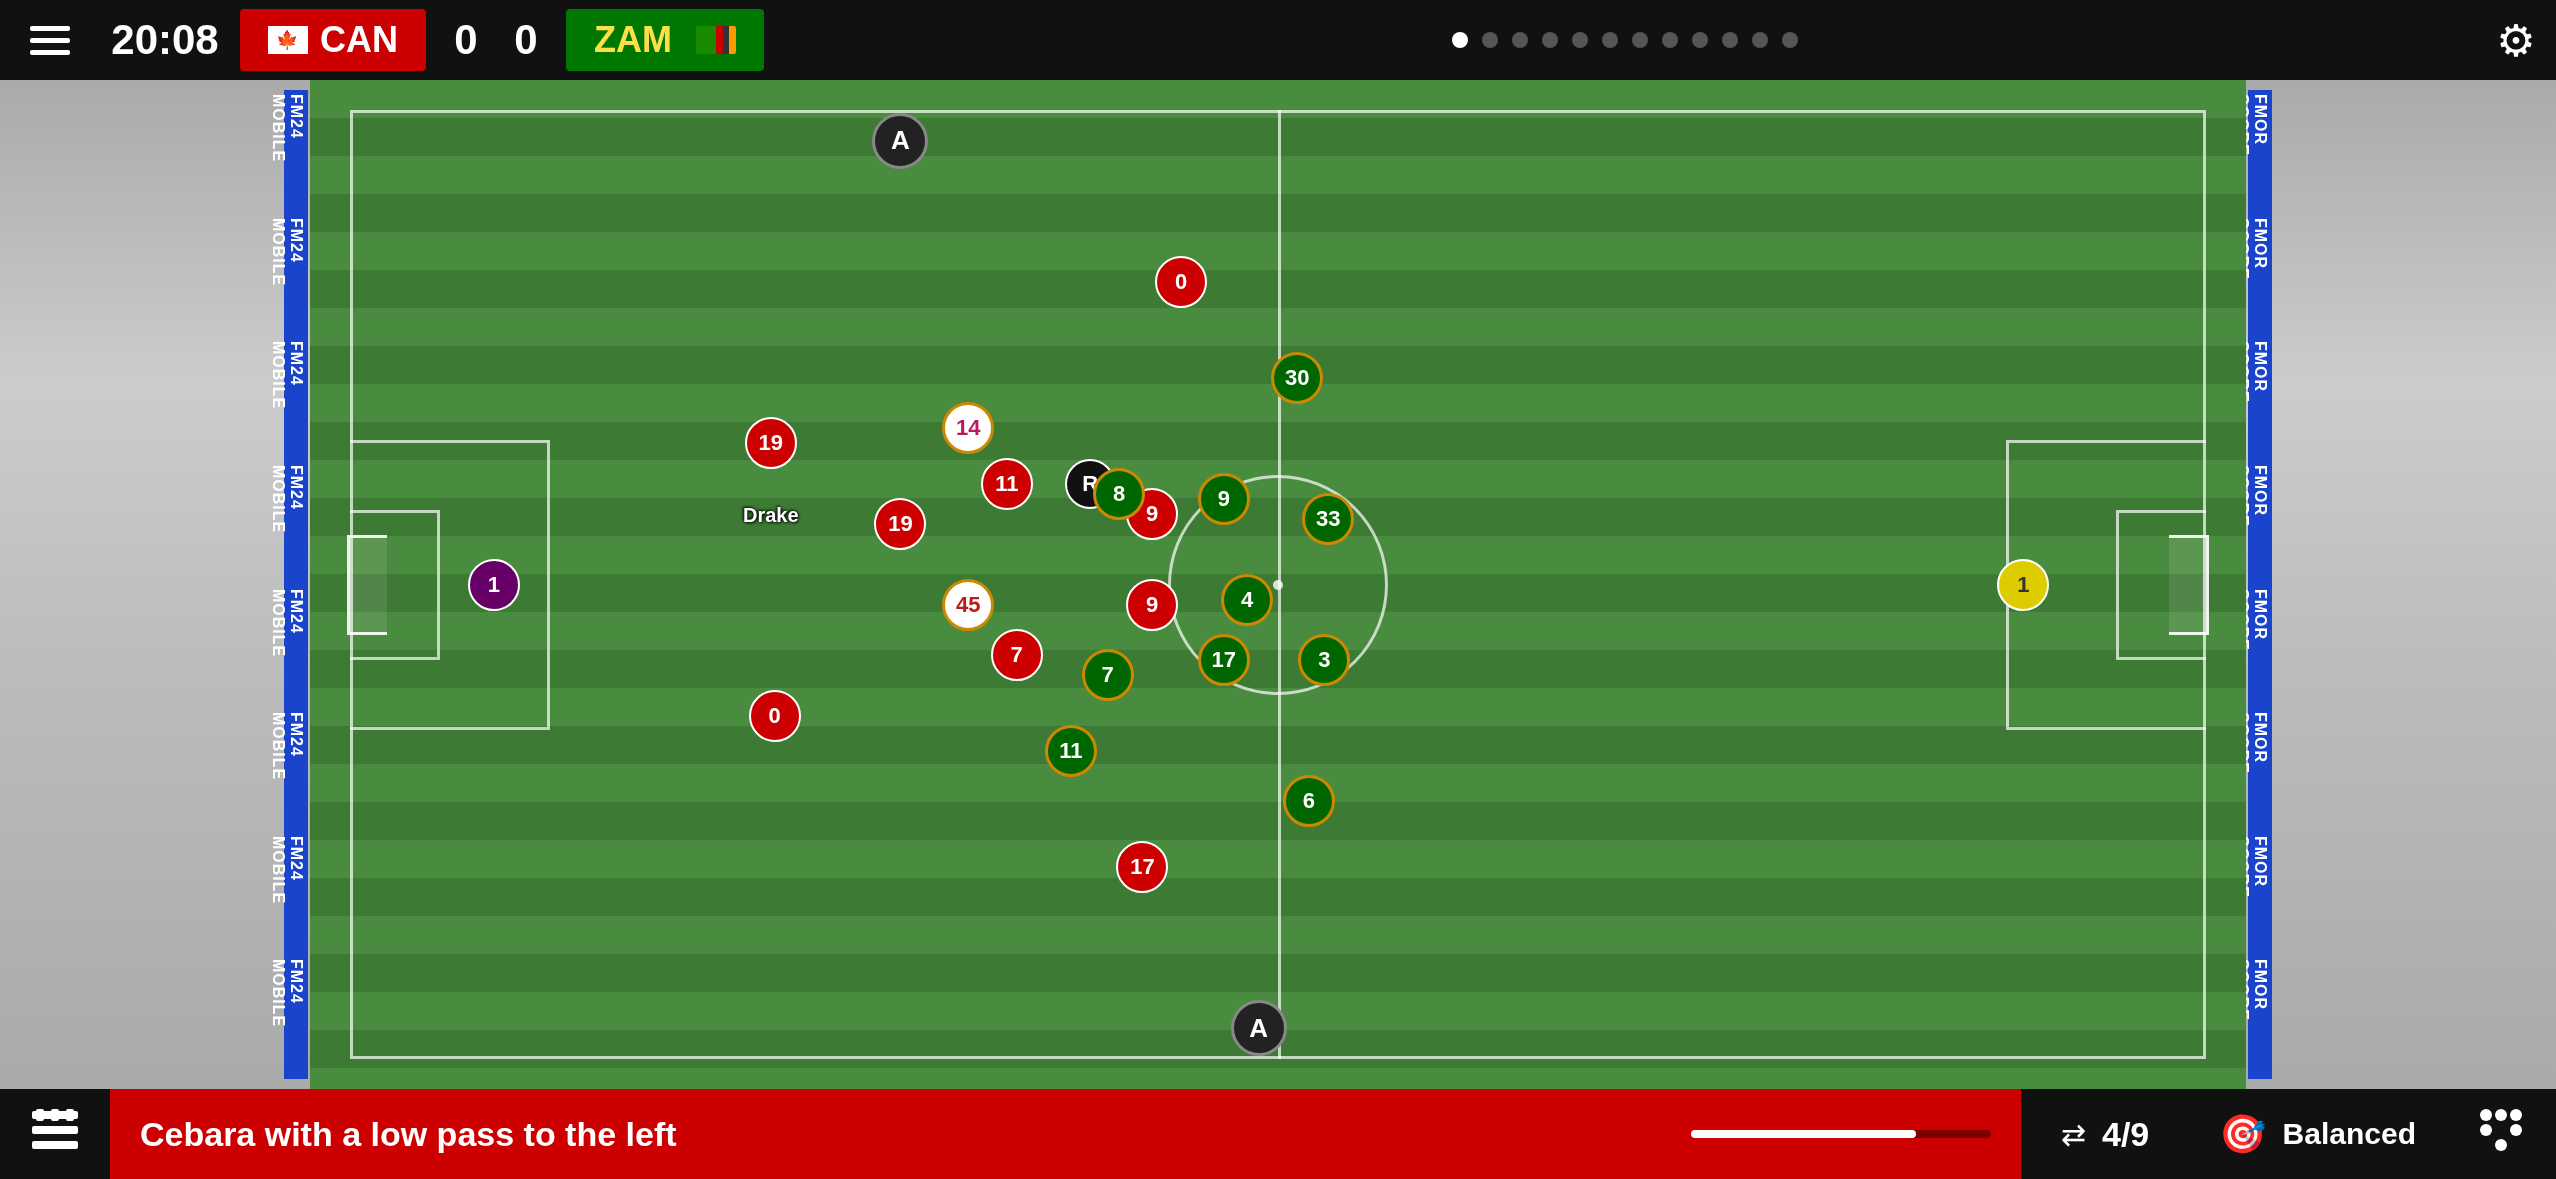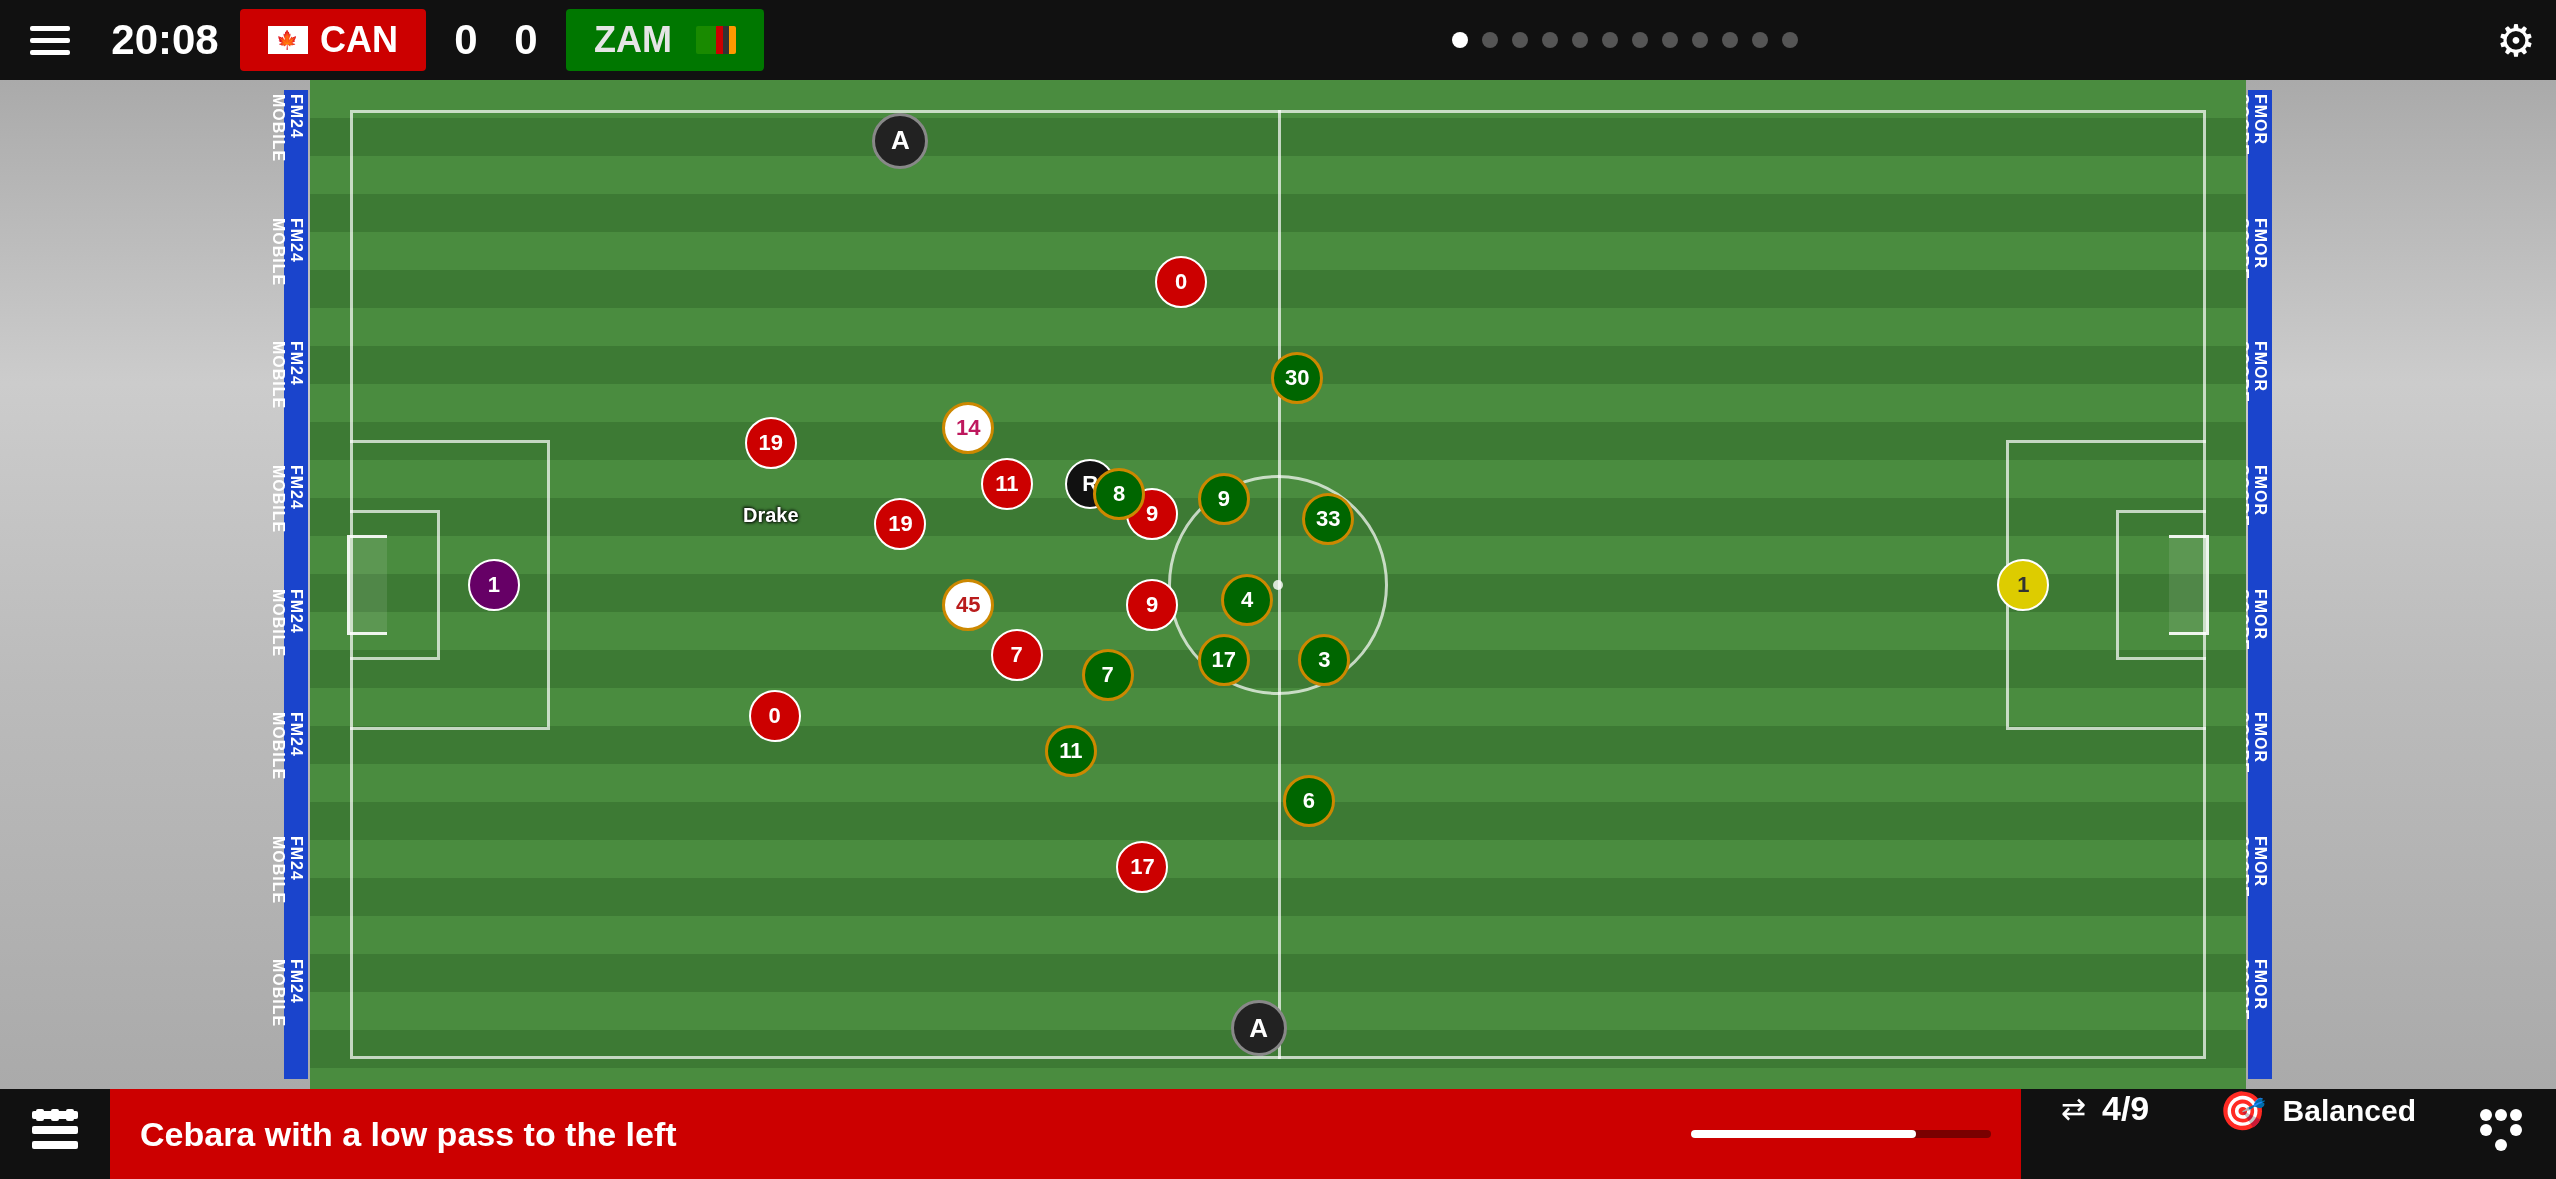--- a/index.html
+++ b/index.html
@@ -85,21 +85,21 @@
     #score-right {
       color: white;
       font-size: 42px;
       font-weight: bold;
       width: 60px;
       text-align: center;
     }
 
     #team-zam {
       background: #007700;
-      color: #e5e5e5;
+      color: #fde047;
       font-size: 36px;
       font-weight: bold;
       padding: 10px 28px;
       display: flex;
       align-items: center;
       gap: 24px;
       border-radius: 4px;
       margin: 0 10px;
     }
 
@@ -440,21 +440,21 @@
 
     
     #bottom-bar {
       position: absolute;
       bottom: 0;
       left: 0;
       right: 0;
       height: 90px;
       background: #111;
       display: flex;
-      align-items: flex-start;
+      align-items: center;
       z-index: 100;
     }
 
     #bottom-left-btn {
       width: 110px;
       height: 90px;
       display: flex;
       align-items: center;
       justify-content: center;
       cursor: pointer;

